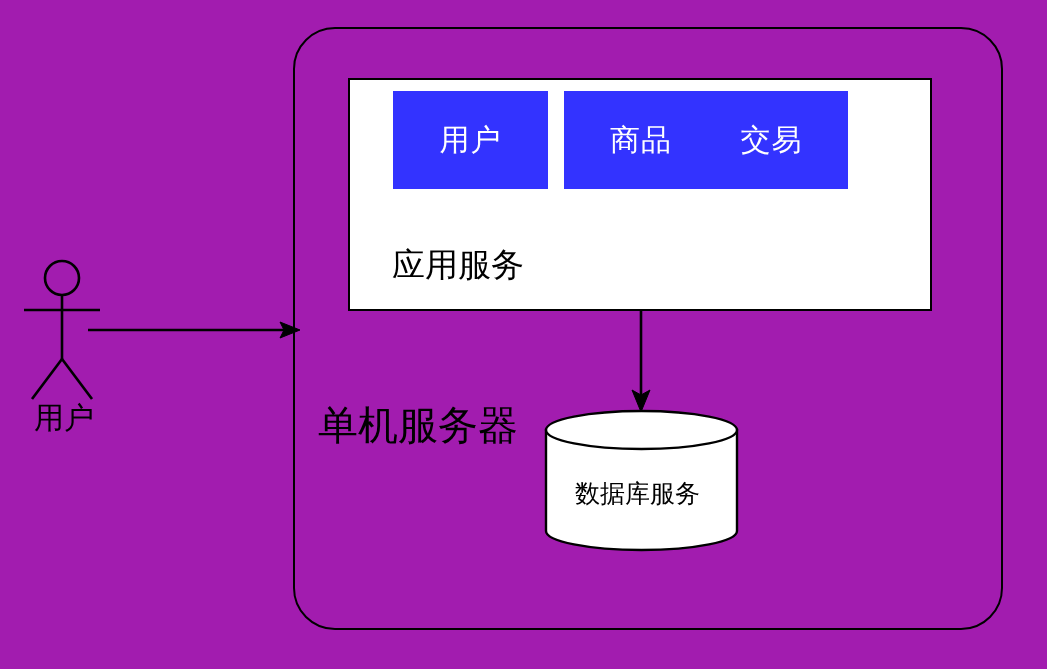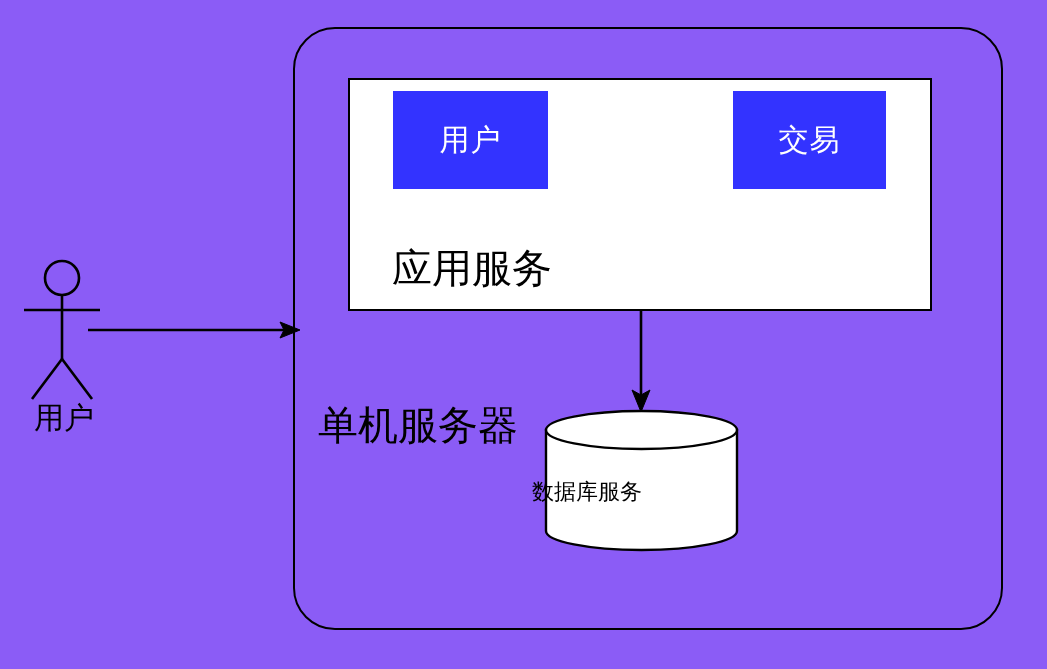--- a/index.html
+++ b/index.html
@@ -7,21 +7,21 @@
     padding: 0;
     background: #ffffff;
   }
   body {
     font-family: "DejaVu Sans", "Liberation Sans", sans-serif;
   }
   #canvas {
     position: relative;
     width: 1047px;
     height: 669px;
-    background: #8b5cf6;
+    background: #a21caf;
     overflow: hidden;
   }
   svg.layer {
     position: absolute;
     left: 0;
     top: 0;
     width: 1047px;
     height: 669px;
   }
   .txt {
@@ -61,36 +61,36 @@
     background: #3333ff;
     display: flex;
     align-items: center;
     justify-content: center;
     color: #ffffff;
     font-size: 30px;
     letter-spacing: 1px;
   }
   #module-user  { left: 393px; width: 155px; }
   #module-item  { left: 564px; width: 154px; }
-  #module-trade { left: 733px; width: 153px; }
+  #module-trade { left: 695px; width: 153px; }
 
   #app-service-label {
     left: 392px;
     top: 248px;
-    font-size: 40px;
+    font-size: 33px;
   }
   #server-label {
     left: 318px;
     top: 405px;
     font-size: 40px;
   }
   #db-label {
-    left: 532px;
+    left: 575px;
     top: 481px;
-    font-size: 22px;
+    font-size: 25px;
   }
   #tables-label {
     left: 496px;
     top: 572px;
     font-size: 30px;
   }
   #actor-label {
     left: 34px;
     top: 403px;
     font-size: 30px;
@@ -100,20 +100,23 @@
 <body>
 
 <div id="canvas">
 
   <div id="server-boundary"></div>
 
   <div id="app-service-box"></div>
 
   <div class="module-box" id="module-user">
     <span>用户</span>
+  </div>
+  <div class="module-box" id="module-item">
+    <span>商品</span>
   </div>
   <div class="module-box" id="module-trade">
     <span>交易</span>
   </div>
 
   <svg class="layer" viewBox="0 0 1047 669" xmlns="http://www.w3.org/2000/svg">
 
     <g fill="none" stroke="#000000" stroke-width="2.6" stroke-linecap="butt">
       <circle cx="62" cy="278" r="17"></circle>
       <line x1="62" y1="295" x2="62" y2="359"></line>

